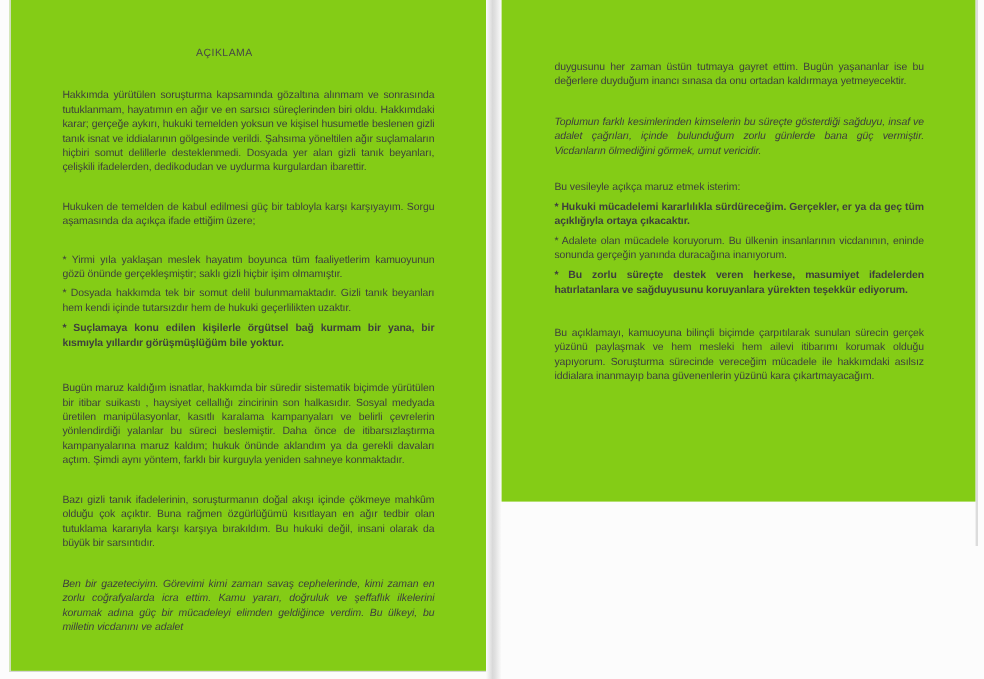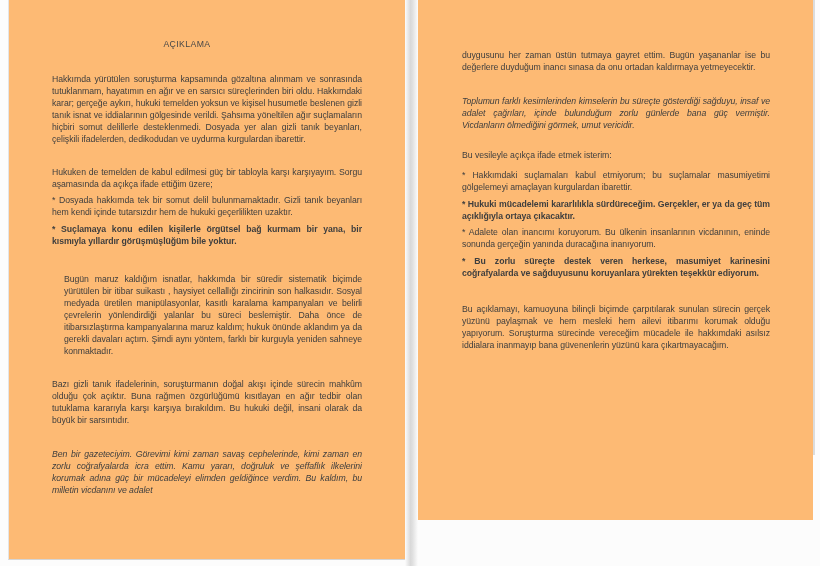--- a/index.html
+++ b/index.html
@@ -7,36 +7,36 @@
     position: relative;
     width: 820px;
     height: 566px;
     overflow: hidden;
     background: #fcfcfc;
     font-family: "Liberation Sans", sans-serif;
   }
   .page {
     position: absolute;
     top: 0;
-    background: #fdba74;
+    background: #84cc16;
     box-sizing: border-box;
     color: #3e3e3e;
   }
   .page-left {
     left: 8px;
     width: 397px;
     height: 560px;
     border-left: 1px solid #e4e4e4;
     border-bottom: 1px solid #d5d5d5;
     padding: 38px 43px 0 43px;
   }
   .page-right {
     left: 418px;
     width: 395px;
-    height: 520px;
+    height: 418px;
     padding: 49px 43px 0 44px;
   }
   .gap-strip {
     position: absolute;
     left: 405px;
     top: 0;
     width: 13px;
     height: 566px;
     background: linear-gradient(to right, rgba(255,255,255,0) 0%, #d9d9d9 42%, #e0e0e0 58%, rgba(255,255,255,0) 100%);
   }
@@ -65,46 +65,46 @@
   .mt0  { margin-top: 0; }
   .mt4  { margin-top: 4px; }
   .mt5  { margin-top: 5px; font-weight: bold; }
   .mt8  { margin-top: 8px; }
   .mt18 { margin-top: 18px; }
   .mt20 { margin-top: 20px; }
   .mt21 { margin-top: 21px; }
   .mt22 { margin-top: 22px; font-style: italic; }
   .mt23 { margin-top: 23px; }
   .mt24 { margin-top: 24px; }
-  .mt26 { margin-top: 26px; margin-left: 12px; }
+  .mt26 { margin-top: 26px; }
 </style>
 </head>
 <body>
 
 <div class="canvas">
 
   <div class="page page-left">
     <p class="title mt0">AÇIKLAMA</p>
     <p class="mt23">Hakkımda yürütülen soruşturma kapsamında gözaltına alınmam ve sonrasında tutuklanmam, hayatımın en ağır ve en sarsıcı süreçlerinden biri oldu. Hakkımdaki karar; gerçeğe aykırı, hukuki temelden yoksun ve kişisel husumetle beslenen gizli tanık isnat ve iddialarının gölgesinde verildi. Şahsıma yöneltilen ağır suçlamaların hiçbiri somut delillerle desteklenmedi. Dosyada yer alan gizli tanık beyanları, çelişkili ifadelerden, dedikodudan ve uydurma kurgulardan ibarettir.</p>
     <p class="mt21">Hukuken de temelden de kabul edilmesi güç bir tabloyla karşı karşıyayım. Sorgu aşamasında da açıkça ifade ettiğim üzere;</p>
+    <p class="mt20">* Yirmi yıla yaklaşan meslek hayatım boyunca tüm faaliyetlerim kamuoyunun gözü önünde gerçekleşmiştir; saklı gizli hiçbir işim olmamıştır.</p>
     <p class="mt4">* Dosyada hakkımda tek bir somut delil bulunmamaktadır. Gizli tanık beyanları hem kendi içinde tutarsızdır hem de hukuki geçerlilikten uzaktır.</p>
     <p class="mt5">* Suçlamaya konu edilen kişilerle örgütsel bağ kurmam bir yana, bir kısmıyla yıllardır görüşmüşlüğüm bile yoktur.</p>
     <p class="mt26">Bugün maruz kaldığım isnatlar, hakkımda bir süredir sistematik biçimde yürütülen bir itibar suikastı , haysiyet cellallığı zincirinin son halkasıdır. Sosyal medyada üretilen manipülasyonlar, kasıtlı karalama kampanyaları ve belirli çevrelerin yönlendirdiği yalanlar bu süreci beslemiştir. Daha önce de itibarsızlaştırma kampanyalarına maruz kaldım; hukuk önünde aklandım ya da gerekli davaları açtım. Şimdi aynı yöntem, farklı bir kurguyla yeniden sahneye konmaktadır.</p>
-    <p class="mt21">Bazı gizli tanık ifadelerinin, soruşturmanın doğal akışı içinde sürecin mahkûm olduğu çok açıktır. Buna rağmen özgürlüğümü kısıtlayan en ağır tedbir olan tutuklama kararıyla karşı karşıya bırakıldım. Bu hukuki değil, insani olarak da büyük bir sarsıntıdır.</p>
-    <p class="mt22">Ben bir gazeteciyim. Görevimi kimi zaman savaş cephelerinde, kimi zaman en zorlu coğrafyalarda icra ettim. Kamu yararı, doğruluk ve şeffaflık ilkelerini korumak adına güç bir mücadeleyi elimden geldiğince verdim. Bu kaldım, bu milletin vicdanını ve adalet</p>
+    <p class="mt21">Bazı gizli tanık ifadelerinin, soruşturmanın doğal akışı içinde çökmeye mahkûm olduğu çok açıktır. Buna rağmen özgürlüğümü kısıtlayan en ağır tedbir olan tutuklama kararıyla karşı karşıya bırakıldım. Bu hukuki değil, insani olarak da büyük bir sarsıntıdır.</p>
+    <p class="mt22">Ben bir gazeteciyim. Görevimi kimi zaman savaş cephelerinde, kimi zaman en zorlu coğrafyalarda icra ettim. Kamu yararı, doğruluk ve şeffaflık ilkelerini korumak adına güç bir mücadeleyi elimden geldiğince verdim. Bu ülkeyi, bu milletin vicdanını ve adalet</p>
   </div>
 
   <div class="gap-strip"></div>
 
   <div class="page page-right">
     <p class="mt0">duygusunu her zaman üstün tutmaya gayret ettim. Bugün yaşananlar ise bu değerlere duyduğum inancı sınasa da onu ortadan kaldırmaya yetmeyecektir.</p>
     <p class="mt22">Toplumun farklı kesimlerinden kimselerin bu süreçte gösterdiği sağduyu, insaf ve adalet çağrıları, içinde bulunduğum zorlu günlerde bana güç vermiştir. Vicdanların ölmediğini görmek, umut vericidir.</p>
-    <p class="mt18 single">Bu vesileyle açıkça ifade etmek isterim:</p>
-    <p class="mt8">* Hakkımdaki suçlamaları kabul etmiyorum; bu suçlamalar masumiyetimi gölgelemeyi amaçlayan kurgulardan ibarettir.</p>
+    <p class="mt18 single">Bu vesileyle açıkça maruz etmek isterim:</p>
     <p class="mt5">* Hukuki mücadelemi kararlılıkla sürdüreceğim. Gerçekler, er ya da geç tüm açıklığıyla ortaya çıkacaktır.</p>
-    <p class="mt4">* Adalete olan inancımı koruyorum. Bu ülkenin insanlarının vicdanının, eninde sonunda gerçeğin yanında duracağına inanıyorum.</p>
-    <p class="mt5">* Bu zorlu süreçte destek veren herkese, masumiyet karinesini coğrafyalarda ve sağduyusunu koruyanlara yürekten teşekkür ediyorum.</p>
+    <p class="mt4">* Adalete olan mücadele koruyorum. Bu ülkenin insanlarının vicdanının, eninde sonunda gerçeğin yanında duracağına inanıyorum.</p>
+    <p class="mt5">* Bu zorlu süreçte destek veren herkese, masumiyet ifadelerden hatırlatanlara ve sağduyusunu koruyanlara yürekten teşekkür ediyorum.</p>
     <p class="mt24">Bu açıklamayı, kamuoyuna bilinçli biçimde çarpıtılarak sunulan sürecin gerçek yüzünü paylaşmak ve hem mesleki hem ailevi itibarımı korumak olduğu yapıyorum. Soruşturma sürecinde vereceğim mücadele ile hakkımdaki asılsız iddialara inanmayıp bana güvenenlerin yüzünü kara çıkartmayacağım.</p>
   </div>
 
   <div class="edge-right"></div>
 
 </div>
 
 </body></html>

